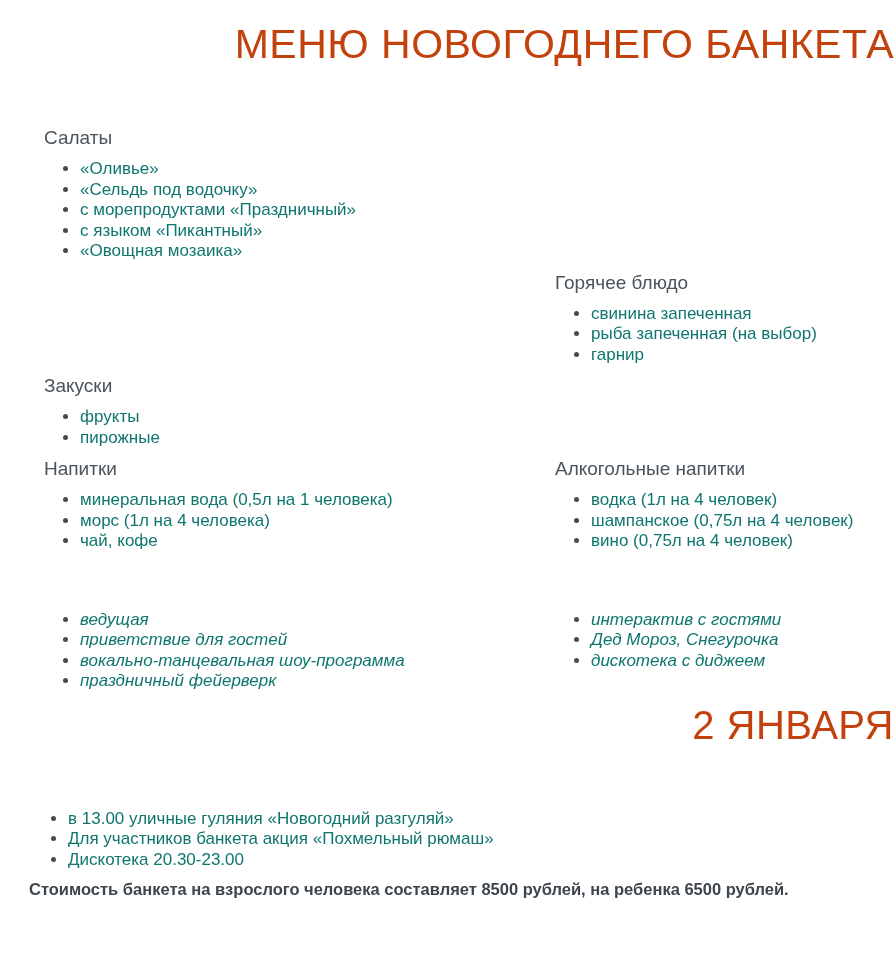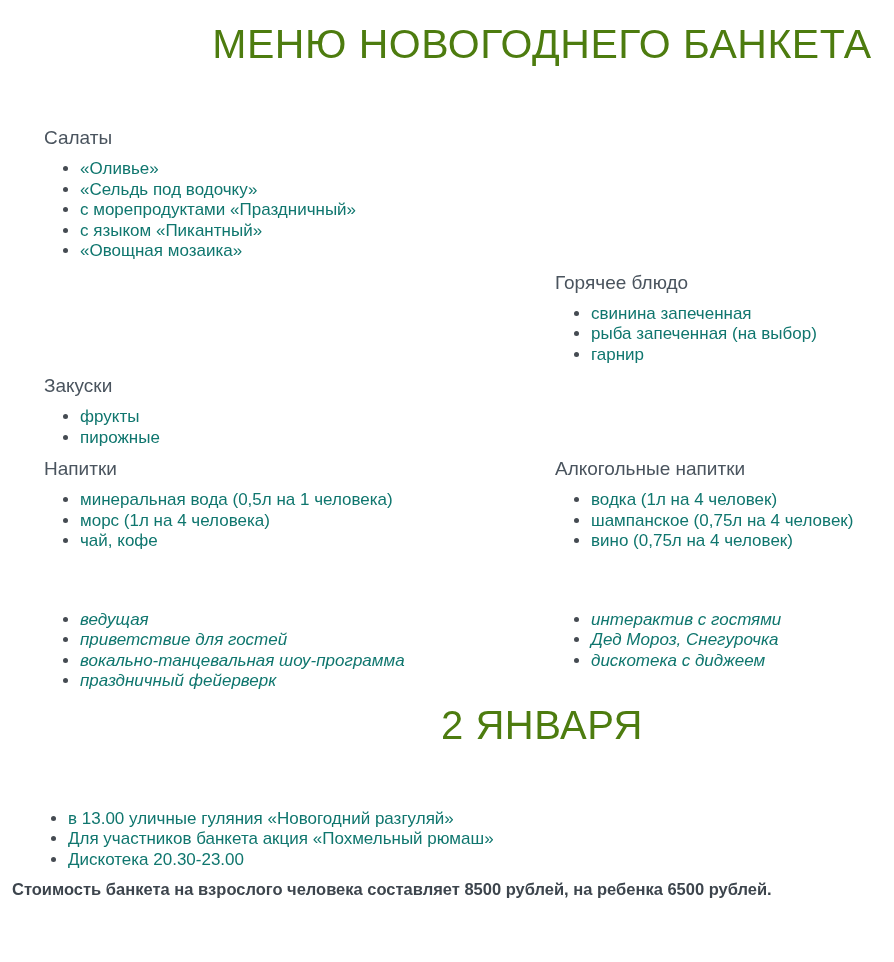--- a/index.html
+++ b/index.html
@@ -13,26 +13,27 @@
     min-height: 962px;
     background: #ffffff;
     padding-top: 20px;
   }
   
   .headline-wrap {
     padding-left: 190px;
     text-align: center;
   }
   .accent-heading {
-    color: #4d7c0f;
+    color: #c2410c;
     font-weight: 300;
     margin: 0;
     line-height: 48px;
     letter-spacing: 0.5px;
     white-space: nowrap;
+    text-align: right;
   }
   .title-h { font-size: 41px; }
   .mid-h   { font-size: 40px; }
 
   
   .menu-grid {
     display: grid;
     grid-template-columns: 511px 1fr;
     align-items: start;
     padding: 0 16px 0 44px;
@@ -66,21 +67,21 @@
   .single-col-wrap {
     padding: 0 16px 0 32px;
     margin-top: 60px;
   }
   .price-note {
     font-weight: 700;
     color: #3d454d;
     font-size: 16.5px;
     line-height: 21px;
     margin: 6px 0 0;
-    padding-left: 12px;
+    padding-left: 29px;
   }
 </style>
 </head>
 <body>
 
 <div class="page">
 
   <div class="headline-wrap">
     <h1 class="accent-heading title-h">МЕНЮ НОВОГОДНЕГО БАНКЕТА</h1>
   </div>

